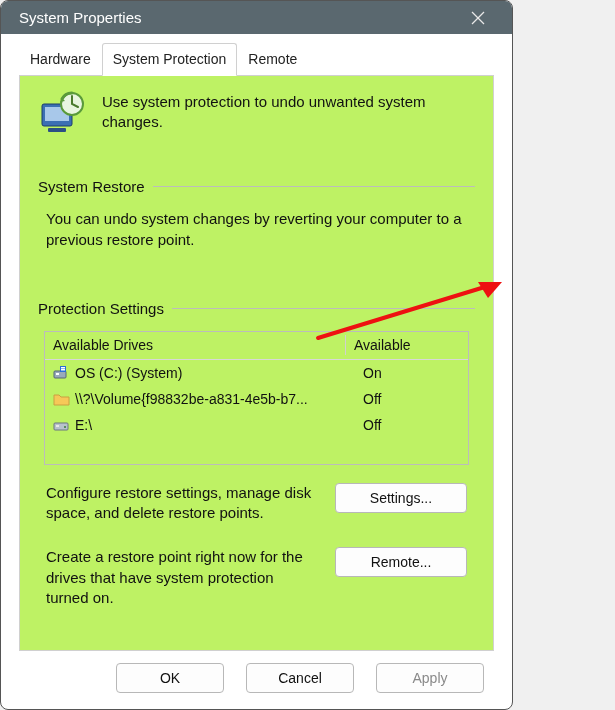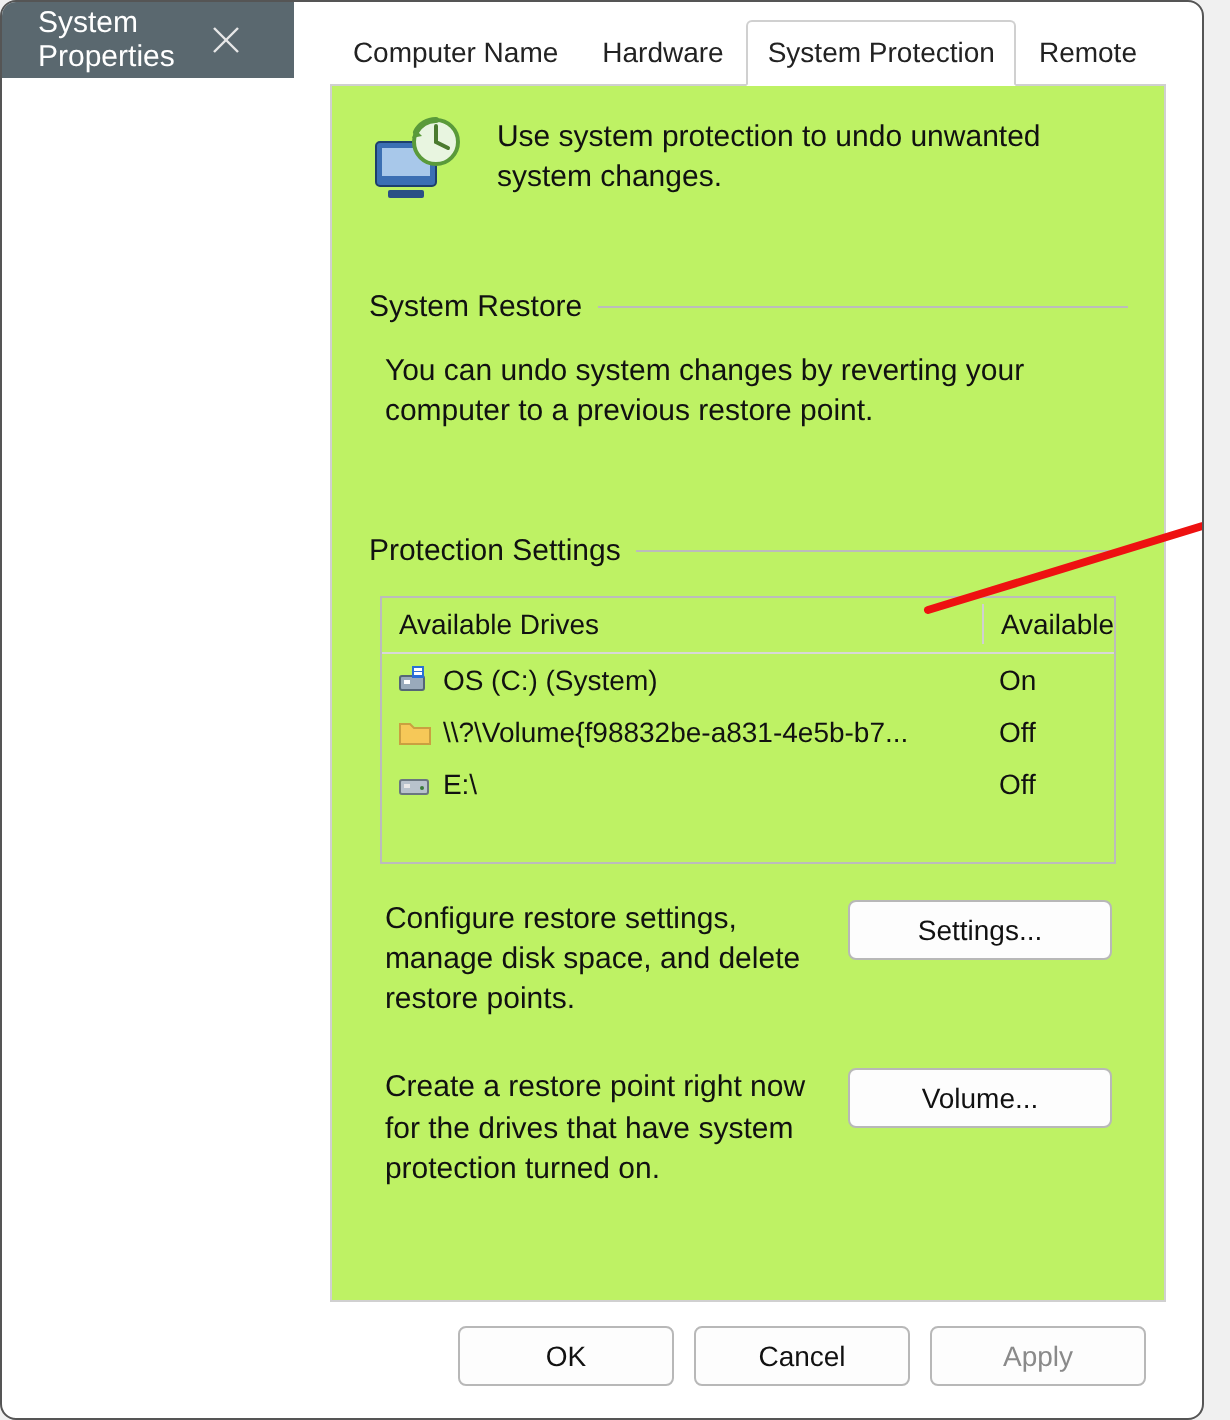--- a/index.html
+++ b/index.html
@@ -5,28 +5,28 @@
   * { box-sizing: border-box; margin: 0; padding: 0; }
   body {
     font-family: "Segoe UI", Tahoma, sans-serif;
     font-size: 13px;
     background: #f0f0f0;
     width: 615px;
     height: 710px;
     overflow: hidden;
   }
   .window {
-    width: 602px;
+    width: 513px;
     height: 710px;
     background: #fff;
     border: 1px solid #555;
     border-radius: 8px;
     overflow: hidden;
     display: flex;
-    flex-direction: row;
+    flex-direction: column;
   }
   .titlebar {
     background: #5a686f;
     color: #fff;
     height: 38px;
     display: flex;
     align-items: center;
     padding: 0 12px 0 18px;
     font-size: 15px;
     font-weight: 400;
@@ -179,20 +179,21 @@
     height: 20px;
     background: #d0d0d0;
   }
   .drives-header span { font-size: 14px; color: #111; }
   .drive-row {
     display: flex;
     height: 26px;
     align-items: center;
     font-size: 14px;
     color: #111;
+    gap: 10px;
   }
   .drive-row:last-child { margin-bottom: 26px; }
   .dicon { width: 18px; height: 16px; flex-shrink: 0; }
   .action-row {
     display: flex;
     gap: 18px;
     align-items: flex-start;
     padding: 0 8px;
     margin-bottom: 24px;
   }
@@ -201,42 +202,41 @@
     font-size: 15px;
     color: #111;
     line-height: 1.35;
   }
   .action-btn {
     min-width: 132px;
   }
   .footer {
     display: flex;
     justify-content: flex-end;
-    gap: 10px;
+    gap: 22px;
     padding: 12px 16px 6px 16px;
   }
   .footer .btn { min-width: 108px; height: 30px; }
 </style>
 </head>
 <body>
 
 <div class="window">
   <div class="titlebar">
     <span class="titlebar-title">System Properties</span>
     <div class="close-btn">
       <svg width="14" height="14" viewBox="0 0 14 14">
         <line class="close-x" x1="1" y1="1" x2="13" y2="13"></line>
         <line class="close-x" x1="13" y1="1" x2="1" y2="13"></line>
       </svg>
     </div>
   </div>
 
   <div class="dlg-body">
     <div class="tabstrip">
-      <div class="tab">Computer Name</div>
       <div class="tab">Hardware</div>
       <div class="tab active">System Protection</div>
       <div class="tab">Remote</div>
     </div>
 
     <div class="tab-panel">
 
       <div class="intro-row">
         <svg class="sys-icon" viewBox="0 0 48 48">
           <rect x="4" y="14" width="30" height="22" rx="2" fill="#3b6fb3" stroke="#1d3f6b"></rect>
@@ -315,21 +315,21 @@
           </div>
         </div>
 
         <div class="action-row">
           <div class="action-text">Configure restore settings, manage disk space, and delete restore points.</div>
           <button class="btn action-btn">Settings...</button>
         </div>
 
         <div class="action-row" style="margin-bottom:4px;">
           <div class="action-text">Create a restore point right now for the drives that have system protection turned on.</div>
-          <button class="btn action-btn">Volume...</button>
+          <button class="btn action-btn">Remote...</button>
         </div>
 
       </div>
     </div>
 
     <div class="footer">
       <button class="btn">OK</button>
       <button class="btn">Cancel</button>
       <button class="btn disabled">Apply</button>
     </div>

